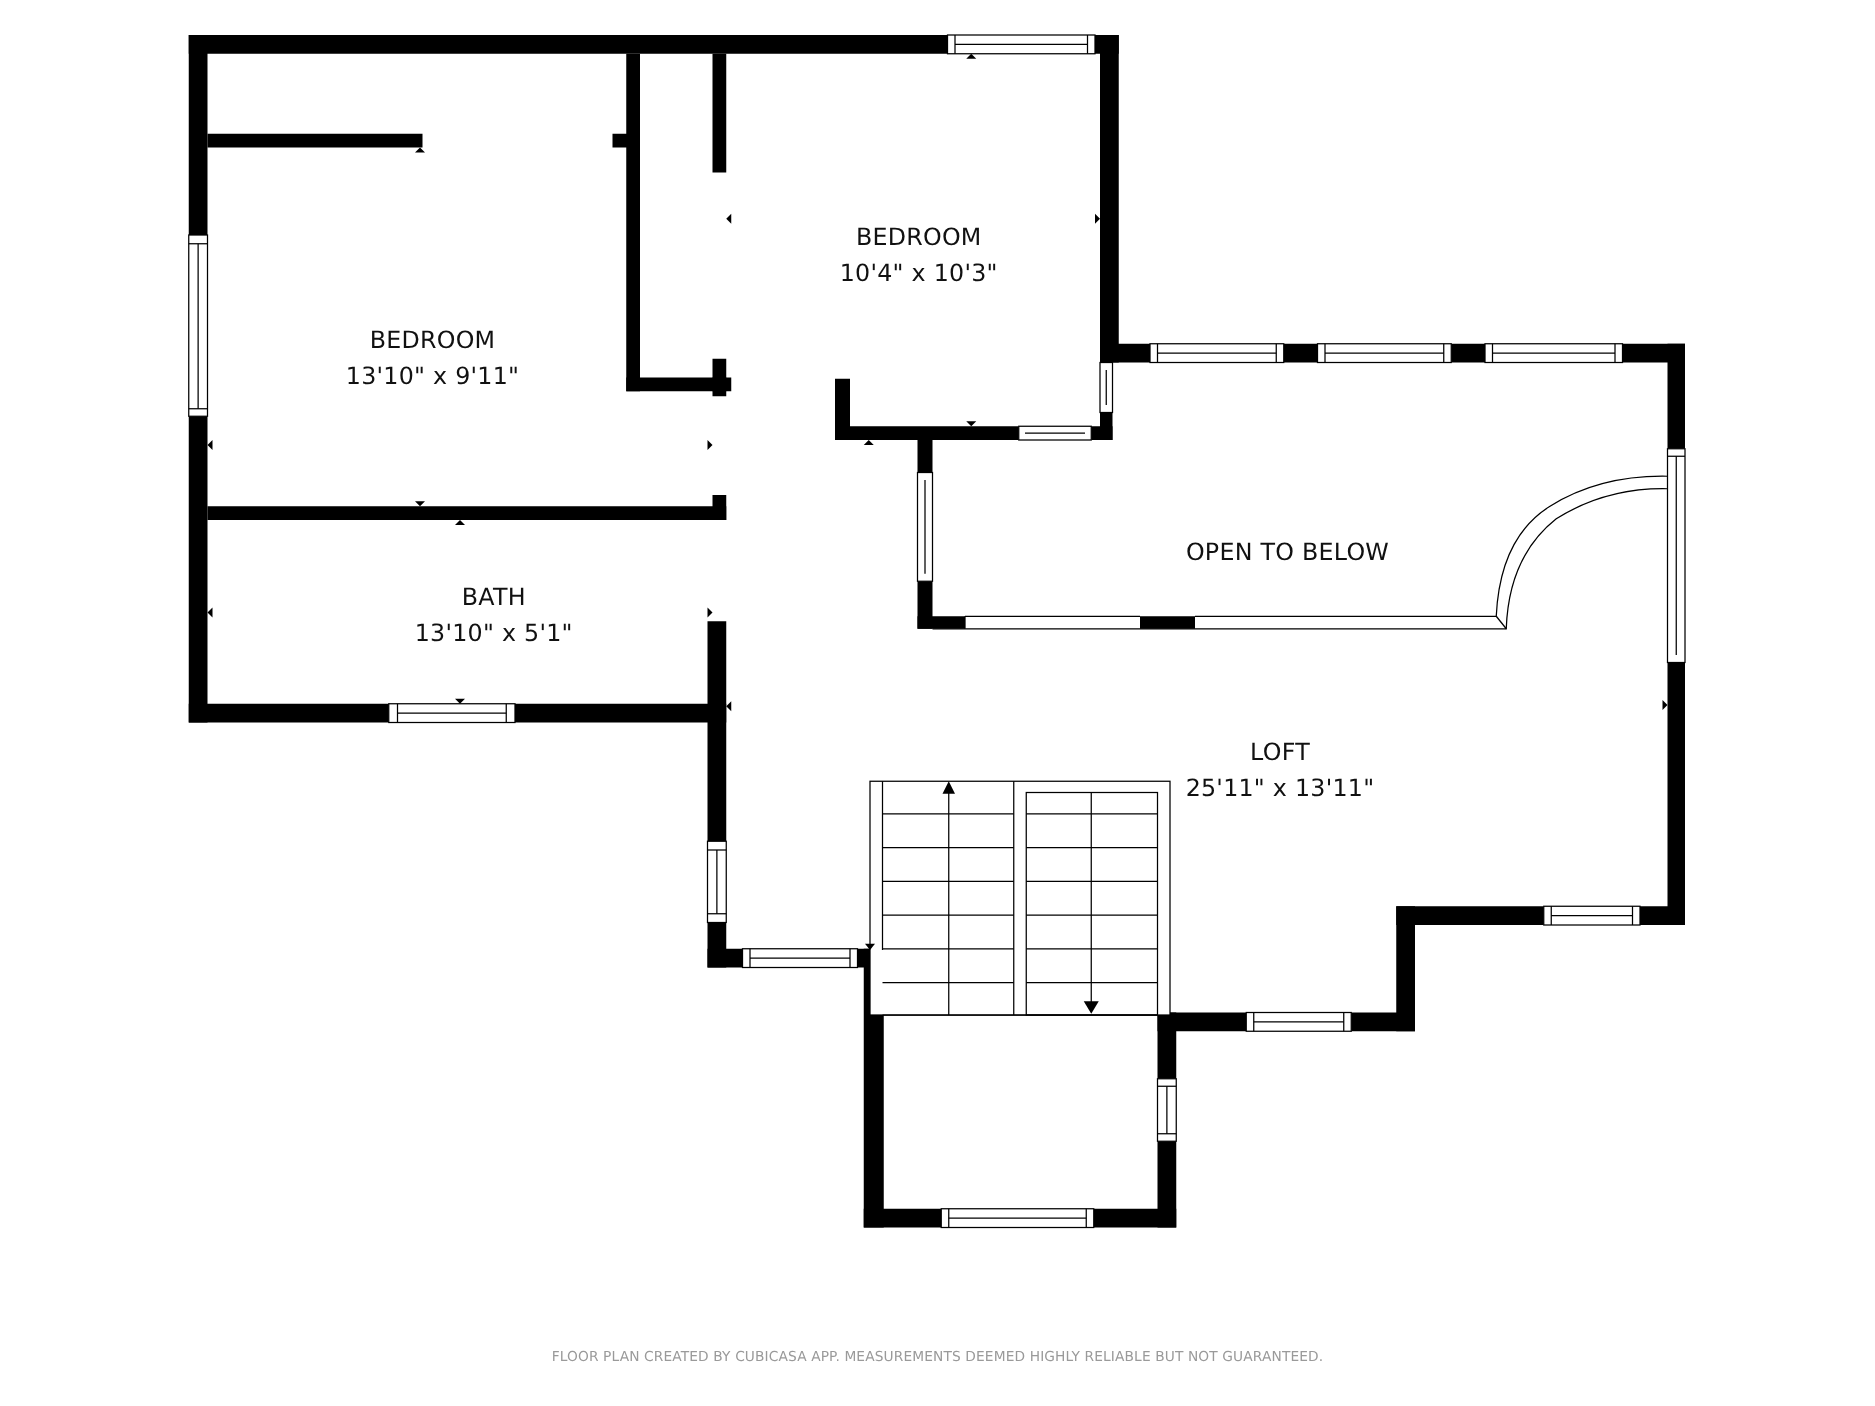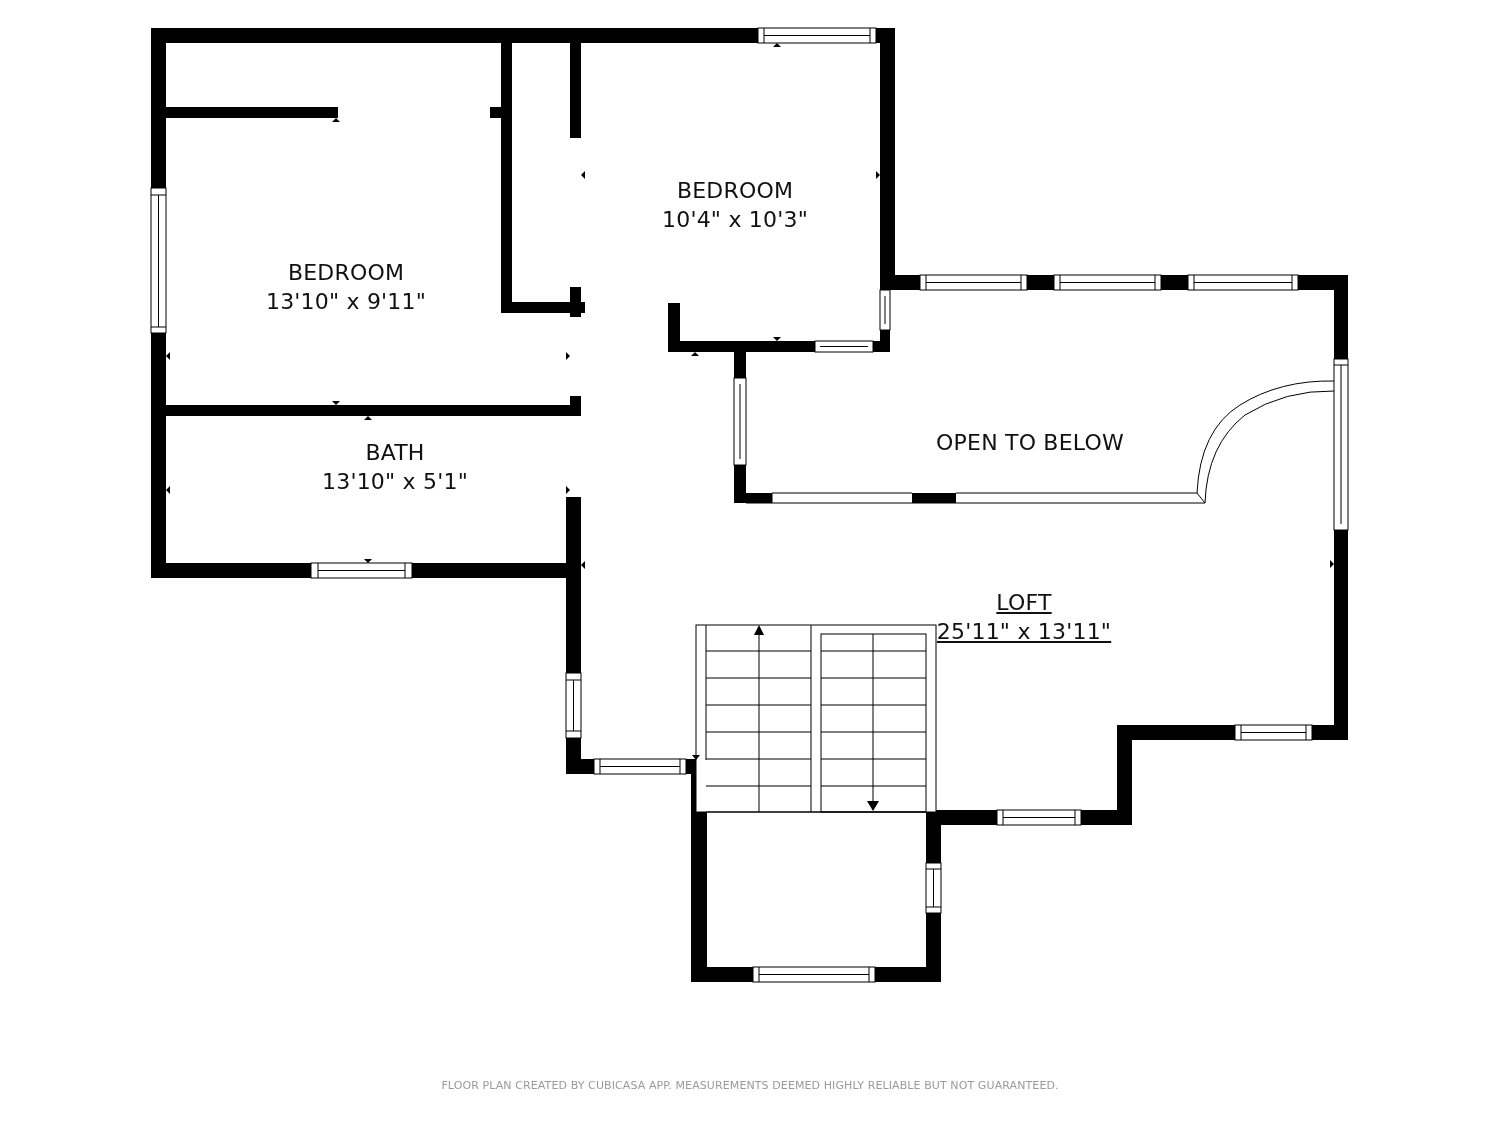--- a/index.html
+++ b/index.html
@@ -1,18 +1,18 @@
 <!DOCTYPE html>
 <html><head>
 <meta charset="utf-8">
 <style>
   html, body { margin:0; padding:0; background:#ffffff; }
   body { width:1500px; height:1125px; position:relative; overflow:hidden; font-family:"DejaVu Sans", sans-serif; }
   #plan { position:absolute; left:0; top:0; }
-  .label { position:absolute; text-align:center; color:#111; font-size:22px; line-height:29px; transform:translateX(-50%); white-space:nowrap; letter-spacing:0.2px; }
+  .label { position:absolute; text-align:center; color:#111; font-size:19px; line-height:29px; transform:translateX(-50%); white-space:nowrap; letter-spacing:0.2px; }
   .footer { position:absolute; left:0; width:1500px; top:1079px; text-align:center; font-size:11px; color:#9a9a9a; letter-spacing:0.1px; }
 </style>
 </head>
 <body>
 
 <svg id="plan" width="1500" height="1125" viewBox="0 0 1500 1125" xmlns="http://www.w3.org/2000/svg">
   <g fill="#000">
 
     <rect x="151" y="28" width="607" height="15"></rect>
     <rect x="876" y="28" width="19" height="15"></rect>
@@ -203,25 +203,25 @@
 </svg>
 
 <div class="label" style="left:346px; top:258px;">
   <div>BEDROOM</div>
   <div>13'10" x 9'11"</div>
 </div>
 <div class="label" style="left:735px; top:176px;">
   <div>BEDROOM</div>
   <div>10'4" x 10'3"</div>
 </div>
-<div class="label" style="left:395px; top:438px;">
+<div class="label" style="left:395px; top:464px;">
   <div>BATH</div>
   <div>13'10" x 5'1"</div>
 </div>
 <div class="label" style="left:1030px; top:396px;margin-top:32px;">
   <div>OPEN TO BELOW</div>
 </div>
-<div class="label" style="left:1024px; top:588px;text-decoration:underline;">
+<div class="label" style="left:1024px; top:588px;">
   <div>LOFT</div>
   <div>25'11" x 13'11"</div>
 </div>
 
 <div class="footer">FLOOR PLAN CREATED BY CUBICASA APP. MEASUREMENTS DEEMED HIGHLY RELIABLE BUT NOT GUARANTEED.</div>
 
 </body></html>

